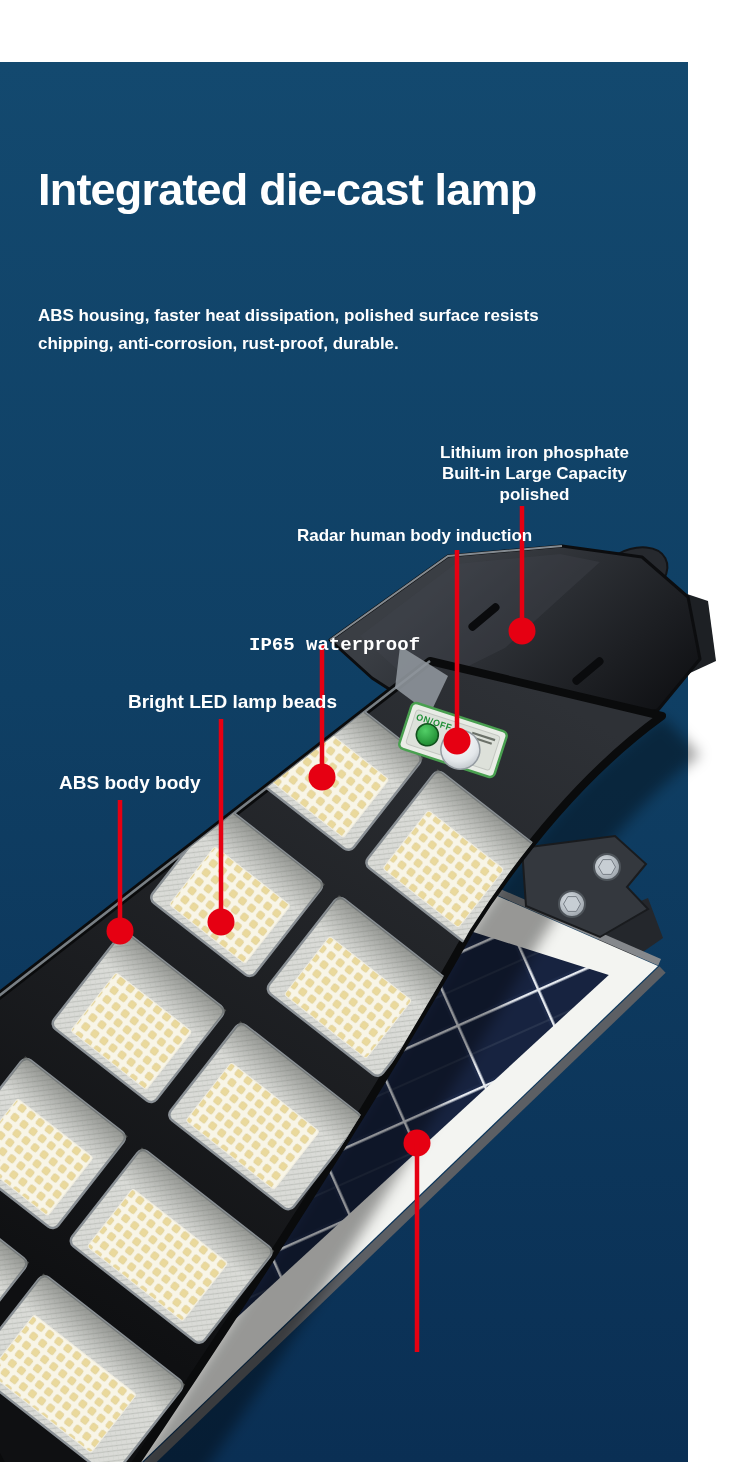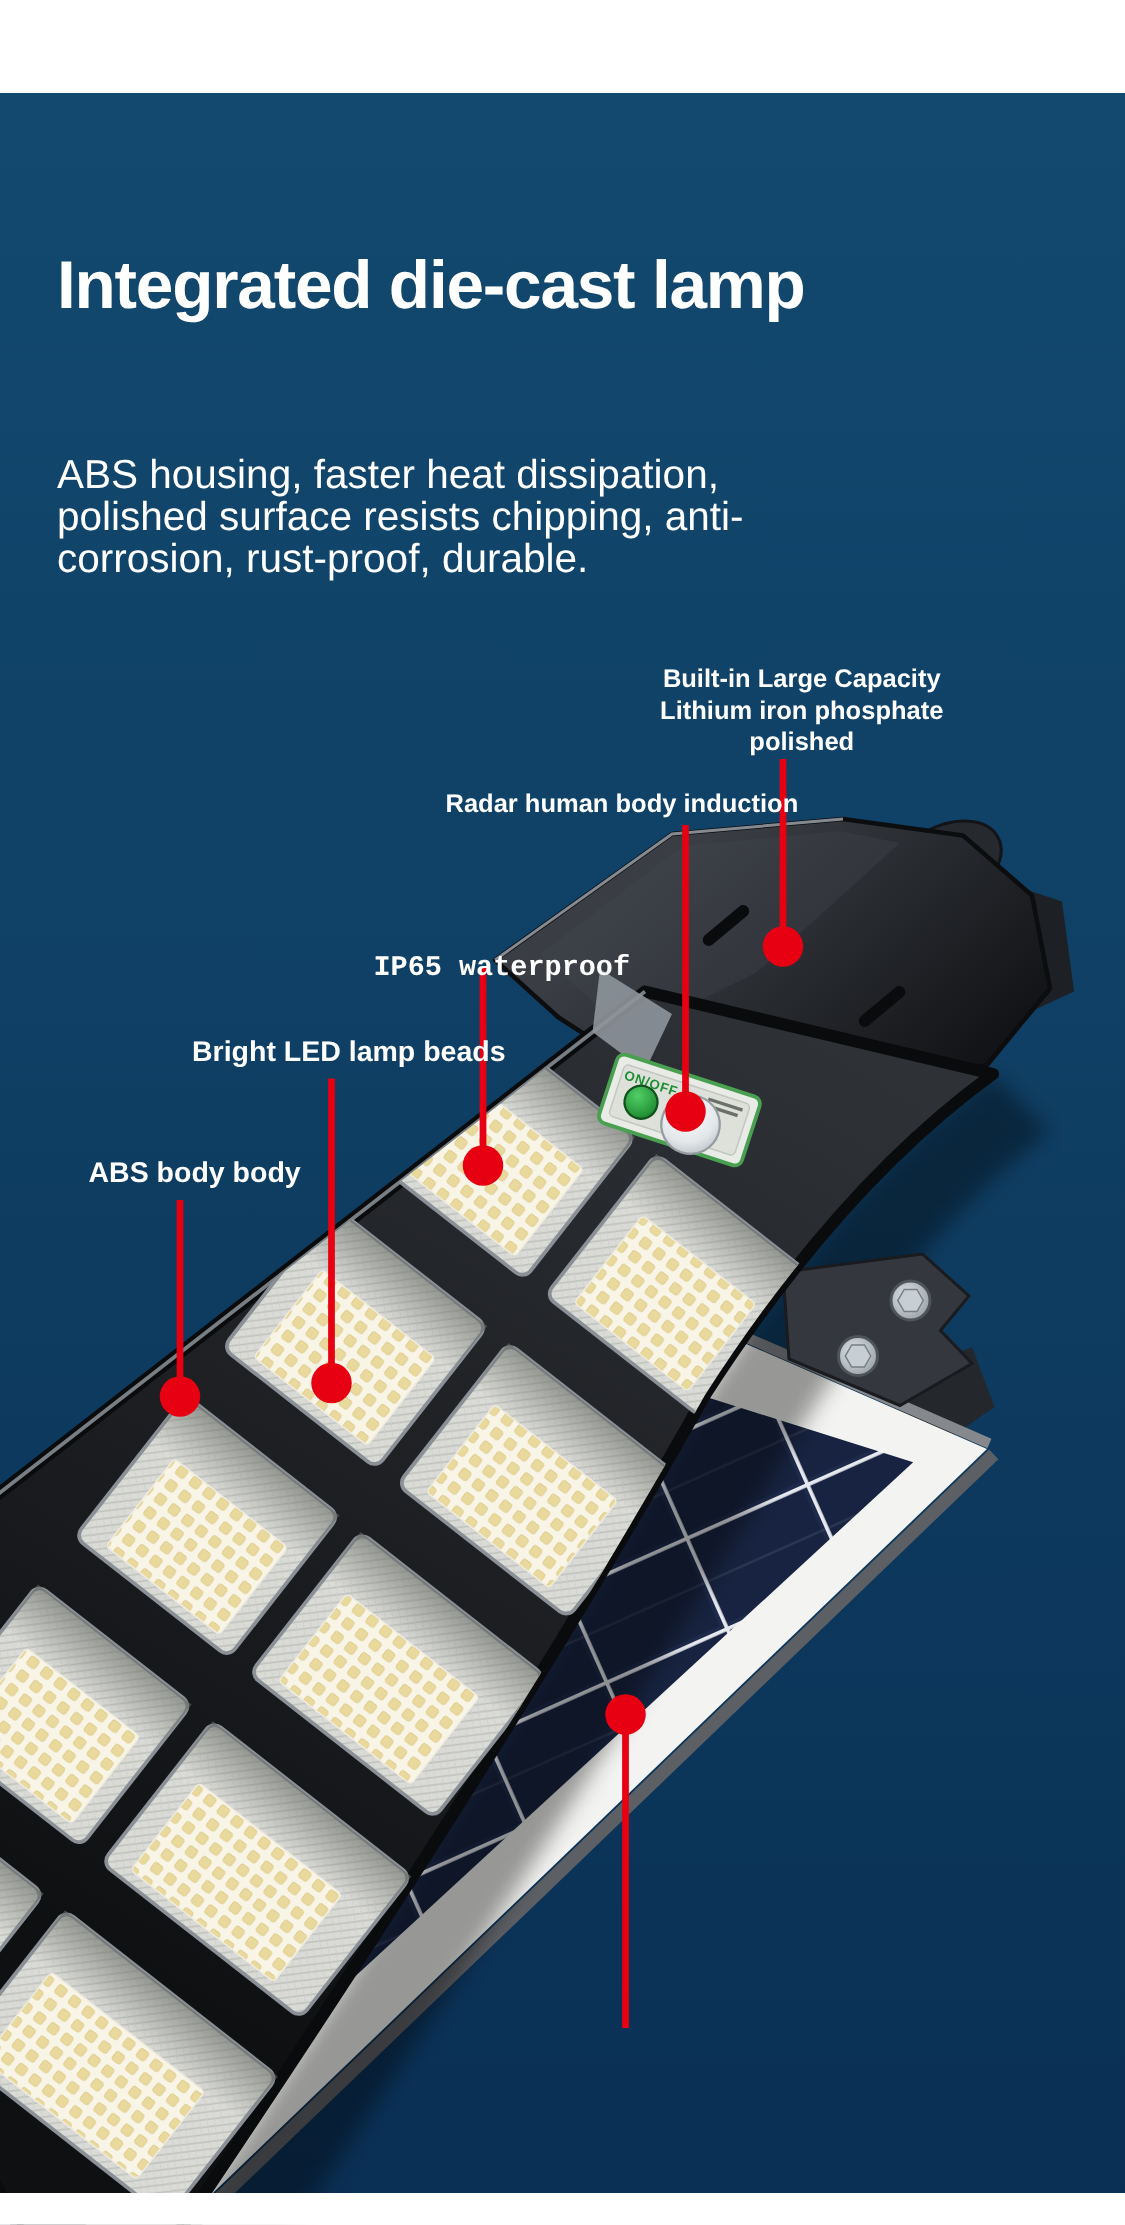--- a/index.html
+++ b/index.html
@@ -1,27 +1,27 @@
 <!DOCTYPE html>
 <html><head>
 <meta charset="utf-8">
 <style>
   html,body{margin:0;padding:0;background:#ffffff;}
   .page{position:relative;width:750px;height:1483px;overflow:hidden;background:#ffffff;
         font-family:"Liberation Sans",sans-serif;}
   .band{position:absolute;left:0;width:750px;background:#ffffff;}
   .band.top{top:0;height:62px;}
   .band.bottom{top:1462px;height:21px;}
-  .hero{position:absolute;left:0;top:62px;width:750px;height:1400px;
+  .hero{position:absolute;left:0;top:62px;width:688px;height:1400px;
         background:linear-gradient(180deg,#13496f 0%,#0f3f64 45%,#0a2f54 100%);}
   .title{position:absolute;left:38px;top:102px;margin:0;color:#fff;font-weight:700;
          font-size:45px;line-height:51px;letter-spacing:-0.8px;}
   .title span{display:block;}
   .subtitle{position:absolute;left:38px;top:240px;width:515px;margin:0;color:#fff;
-            font-weight:400;font-size:27px;line-height:28px;}
+            font-weight:700;font-size:17px;line-height:28px;}
   svg.photo{position:absolute;left:0;top:-62px;width:750px;height:1483px;display:block;}
   .label{position:absolute;color:#fff;font-weight:700;z-index:5;}
   .label span{display:block;}
   .lb-battery{left:402px;top:380px;width:265px;text-align:center;font-size:17px;line-height:21px;}
   .lb-radar{left:297px;top:464px;font-size:17px;line-height:20px;text-align:right;}
   .lb-ip65{left:249px;top:572px;font-size:19px;line-height:22px;font-family:Liberation Mono, monospace;}
   .lb-led{left:116px;top:629px;font-size:19px;line-height:22px;margin-left:12px;}
   .lb-abs{left:59px;top:710px;font-size:19px;line-height:22px;}
   .lb-solar{left:457px;top:1200px;font-size:17.5px;line-height:23px;}
   
@@ -210,22 +210,22 @@
         <line class="cl" x1="221" y1="719" x2="221" y2="920"></line>
         <circle class="cd" cx="221" cy="922" r="13.5"></circle>
         <line class="cl" x1="120" y1="800" x2="120" y2="929"></line>
         <circle class="cd" cx="120" cy="931" r="13.5"></circle>
         <circle class="cd" cx="417" cy="1143" r="13.5"></circle>
         <line class="cl" x1="417" y1="1143" x2="417" y2="1352"></line>
       </g>
     </svg>
 
     <div class="label lb-battery">
+      <span>Lithium iron phosphate</span>
       <span>Built-in Large Capacity</span>
-      <span>Lithium iron phosphate</span>
       <span>polished</span>
     </div>
     <div class="label lb-radar">
       <span>Radar human body induction</span>
     </div>
     <div class="label lb-ip65">
       <span>IP65 waterproof</span>
     </div>
     <div class="label lb-led">
       <span>Bright LED lamp beads</span>

